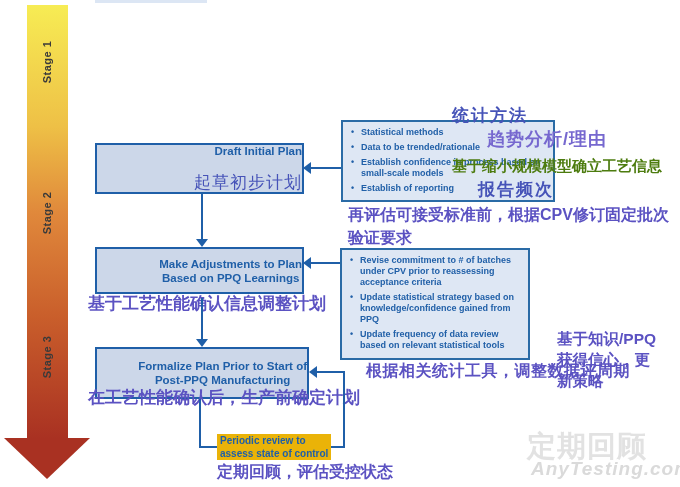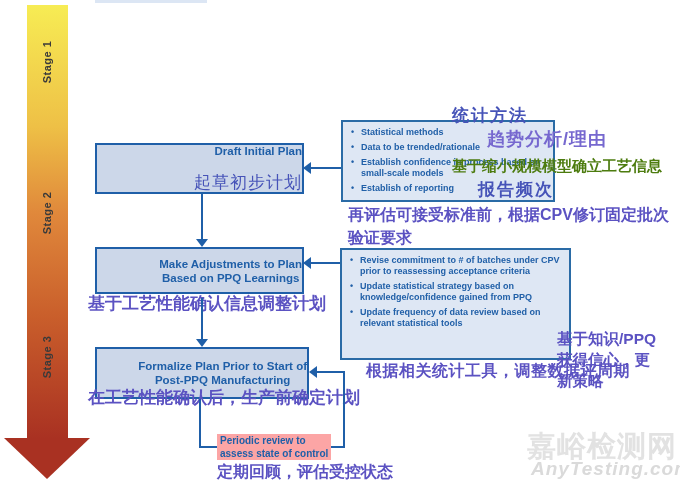--- a/index.html
+++ b/index.html
@@ -50,37 +50,37 @@
   .box1-cn{color:var(--blue_violet);font-size:17px;letter-spacing:1px;margin-top:13px;}
   .cn-annot{position:absolute;color:var(--purple);font-weight:bold;}
   .box2-cn{left:88px;top:292px;font-size:17px;white-space:nowrap;}
   .box3-cn{left:88px;top:386px;font-size:17px;white-space:nowrap;}
   
   .detail-box{
     position:absolute;background:var(--detail_fill);border:2px solid var(--detail_border);
     box-sizing:border-box;padding:5px 4px 3px 7px;
   }
   .dbox1{left:341px;top:120px;width:214px;height:82px;}
-  .dbox2{left:340px;top:248px;width:231px;height:112px;}
+  .dbox2{left:340px;top:248px;width:190px;height:112px;}
   .detail-box ul{margin:0;padding:0;list-style:none;}
   .detail-box li{
     position:relative;padding-left:11px;margin-bottom:4px;
     color:#2160a8;font-weight:bold;font-size:9px;line-height:11px;
   }
   .detail-box li:before{content:"•";position:absolute;left:1px;top:0;color:#2160a8;}
   
   .stat-methods{left:452px;top:104px;font-size:17px;letter-spacing:2px;color:var(--blue_violet);white-space:nowrap;}
   .trend{left:487px;top:127px;font-size:18px;letter-spacing:1px;color:var(--light_purple);white-space:nowrap;}
   .small-scale{left:452px;top:157px;font-size:15px;color:#4d7c0f;white-space:nowrap;}
   .reporting{left:478px;top:178px;font-size:17px;letter-spacing:2px;color:var(--blue_violet);white-space:nowrap;text-align:right;}
   .reassess{left:348px;top:203px;width:334px;font-size:16px;line-height:23px;}
   .knowledge{left:557px;top:284px;font-size:15.5px;line-height:21px;white-space:pre-line;margin-top:44px;}
   .stat-tools{left:366px;top:361px;font-size:16px;letter-spacing:.5px;white-space:nowrap;}
   .periodic-en{
-    position:absolute;left:217px;top:434px;background:#fca5a5;padding:0 3px;
+    position:absolute;left:217px;top:434px;background:#eab308;padding:0 3px;
     color:var(--accent_blue);font-weight:bold;font-size:10px;line-height:13px;white-space:pre-line;z-index:3;
   }
   .periodic-cn{left:217px;top:462px;font-size:16px;white-space:nowrap;}
   
   .hline,.vline{position:absolute;background:var(--accent_blue);z-index:1;}
   .hline{height:2px;} .vline{width:2px;}
   .ah-down{
     position:absolute;width:0;height:0;z-index:2;
     border-left:6px solid transparent;border-right:6px solid transparent;
     border-top:8px solid var(--accent_blue);
@@ -167,16 +167,16 @@
 验证要求</div>
   <div class="cn-annot knowledge">基于知识/PPQ
 获得信心，更
 新策略</div>
   <div class="cn-annot stat-tools">根据相关统计工具，调整数据评周期</div>
 
   <div class="periodic-en">Periodic review to
 assess state of control</div>
   <div class="cn-annot periodic-cn">定期回顾，评估受控状态</div>
 
-  <div class="wm-cn">嘉峪检测网</div>
+  <div class="wm-cn">定期回顾</div>
   <div class="wm-en">AnyTesting.com</div>
 
 </div>
 
 </body></html>

